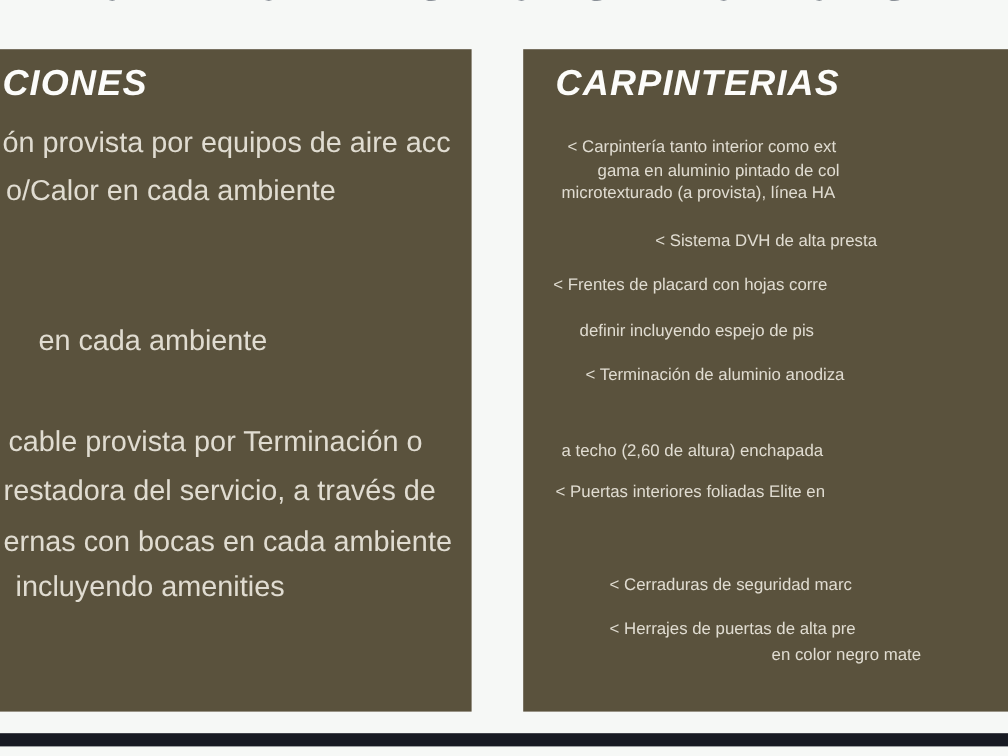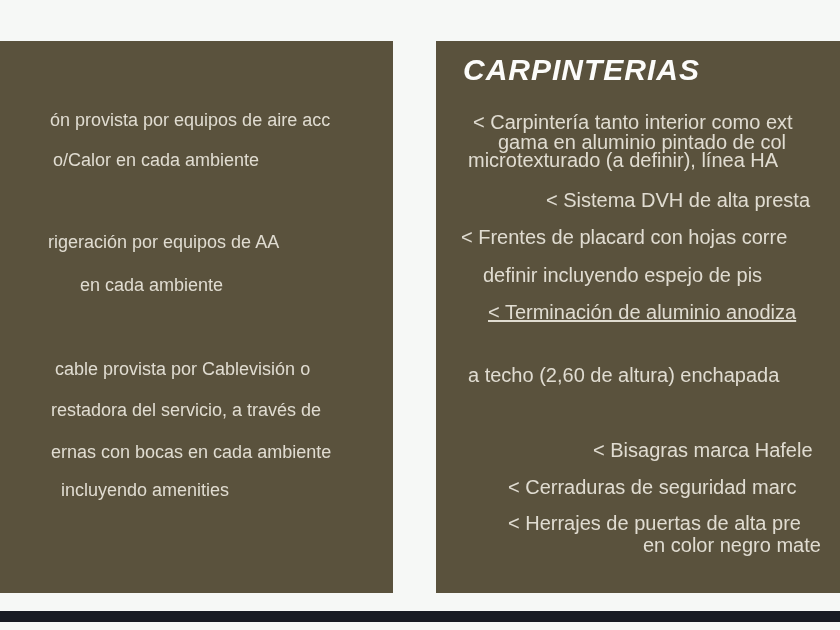--- a/index.html
+++ b/index.html
@@ -50,56 +50,56 @@
     color: #fcfcfa;
     white-space: nowrap;
   }
   .panel-left .panel-heading { left: 2px; top: 12px; }
   .panel-right .panel-heading { left: 27px; top: 12px; }
   .spec-line {
     position: absolute;
     white-space: nowrap;
     color: #e0dcd1;
   }
-  .panel-left .spec-line { font-size: 18px; line-height: 28px; margin-left: 48px; }
-  .panel-right .spec-line { font-size: 20px; line-height: 24px; }
+  .panel-left .spec-line { font-size: 24px; line-height: 28px; }
+  .panel-right .spec-line { font-size: 14px; line-height: 24px; }
   .footer-bar {
     position: absolute;
     left: 0;
     top: 611px;
     width: 840px;
     height: 11px;
     background: #181b23;
   }
 </style>
 </head>
 <body>
 
 <div class="page-title">CARACTERISTICAS TECNICAS</div>
 
 <section class="panel panel-left">
+  <h2 class="panel-heading">CIONES</h2>
   <div class="spec-line" style="left:2px;  top:65px;">ón provista por equipos de aire acc</div>
   <div class="spec-line" style="left:5px;  top:105px;">o/Calor en cada ambiente</div>
-  <div class="spec-line" style="left:0px;  top:187px;">rigeración por equipos de AA</div>
   <div class="spec-line" style="left:32px; top:230px;">en cada ambiente</div>
-  <div class="spec-line" style="left:7px;  top:314px;">cable provista por Cablevisión o</div>
+  <div class="spec-line" style="left:7px;  top:314px;">cable provista por Terminación o</div>
   <div class="spec-line" style="left:3px;  top:397px;">ernas con bocas en cada ambiente</div>
   <div class="spec-line" style="left:3px;  top:355px;">restadora del servicio, a través de</div>
   <div class="spec-line" style="left:13px; top:435px;">incluyendo amenities</div>
 </section>
 
 <section class="panel panel-right">
   <h2 class="panel-heading">CARPINTERIAS</h2>
   <div class="spec-line" style="left:37px;  top:69px;">&lt; Carpintería tanto interior como ext</div>
   <div class="spec-line" style="left:62px;  top:89px;">gama en aluminio pintado de col</div>
-  <div class="spec-line" style="left:32px;  top:107px;">microtexturado (a definir), línea HA</div>
+  <div class="spec-line" style="left:32px;  top:107px;">microtexturado (a provista), línea HA</div>
   <div class="spec-line" style="left:110px; top:147px;">&lt; Sistema DVH de alta presta</div>
   <div class="spec-line" style="left:25px;  top:184px;">&lt; Frentes de placard con hojas corre</div>
   <div class="spec-line" style="left:47px;  top:222px;">definir incluyendo espejo de pis</div>
-  <div class="spec-line" style="left:52px;  top:259px;text-decoration:underline;">&lt; Terminación de aluminio anodiza</div>
+  <div class="spec-line" style="left:52px;  top:259px;">&lt; Terminación de aluminio anodiza</div>
   <div class="spec-line" style="left:32px;  top:322px;">a techo (2,60 de altura) enchapada</div>
-  <div class="spec-line" style="left:157px; top:397px;">&lt; Bisagras marca Hafele</div>
+  <div class="spec-line" style="left:27px;  top:356px;">&lt; Puertas interiores foliadas Elite en</div>
   <div class="spec-line" style="left:72px;  top:434px;">&lt; Cerraduras de seguridad marc</div>
   <div class="spec-line" style="left:72px;  top:470px;text-align:center;">&lt; Herrajes de puertas de alta pre</div>
   <div class="spec-line" style="left:182px; top:492px;margin-left:25px;">en color negro mate</div>
 </section>
 
 <div class="footer-bar"></div>
 
 </body></html>

